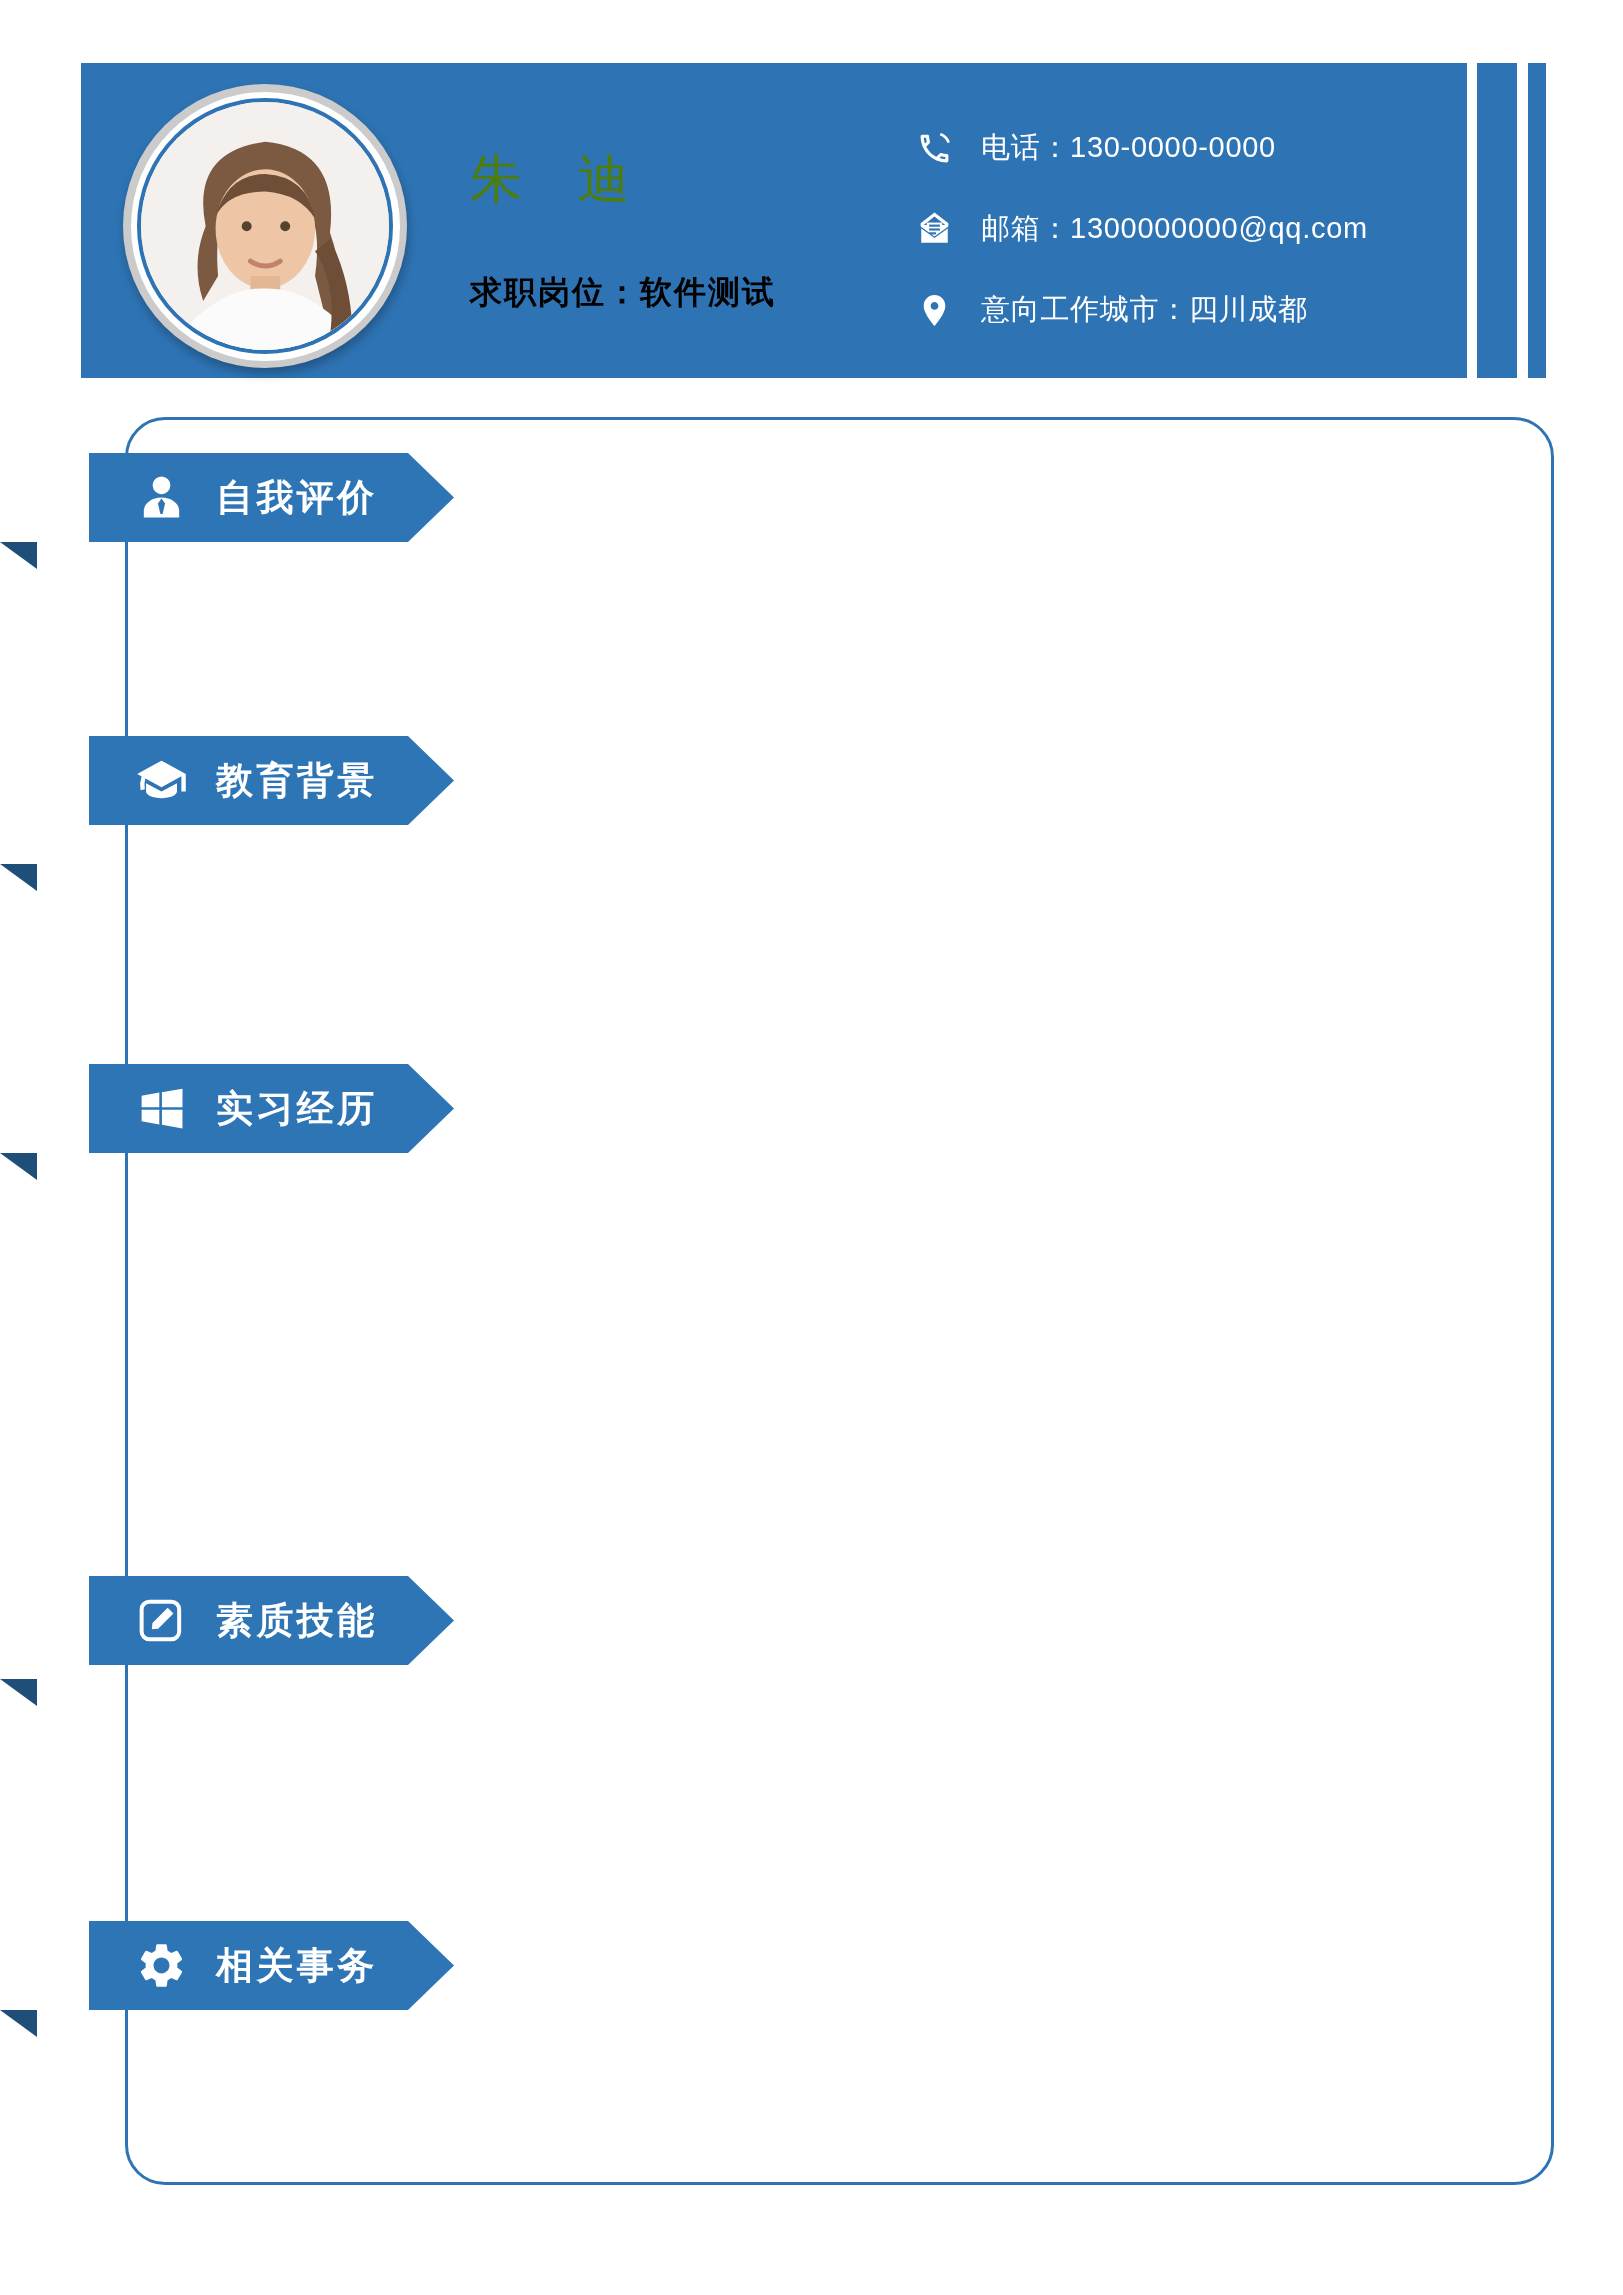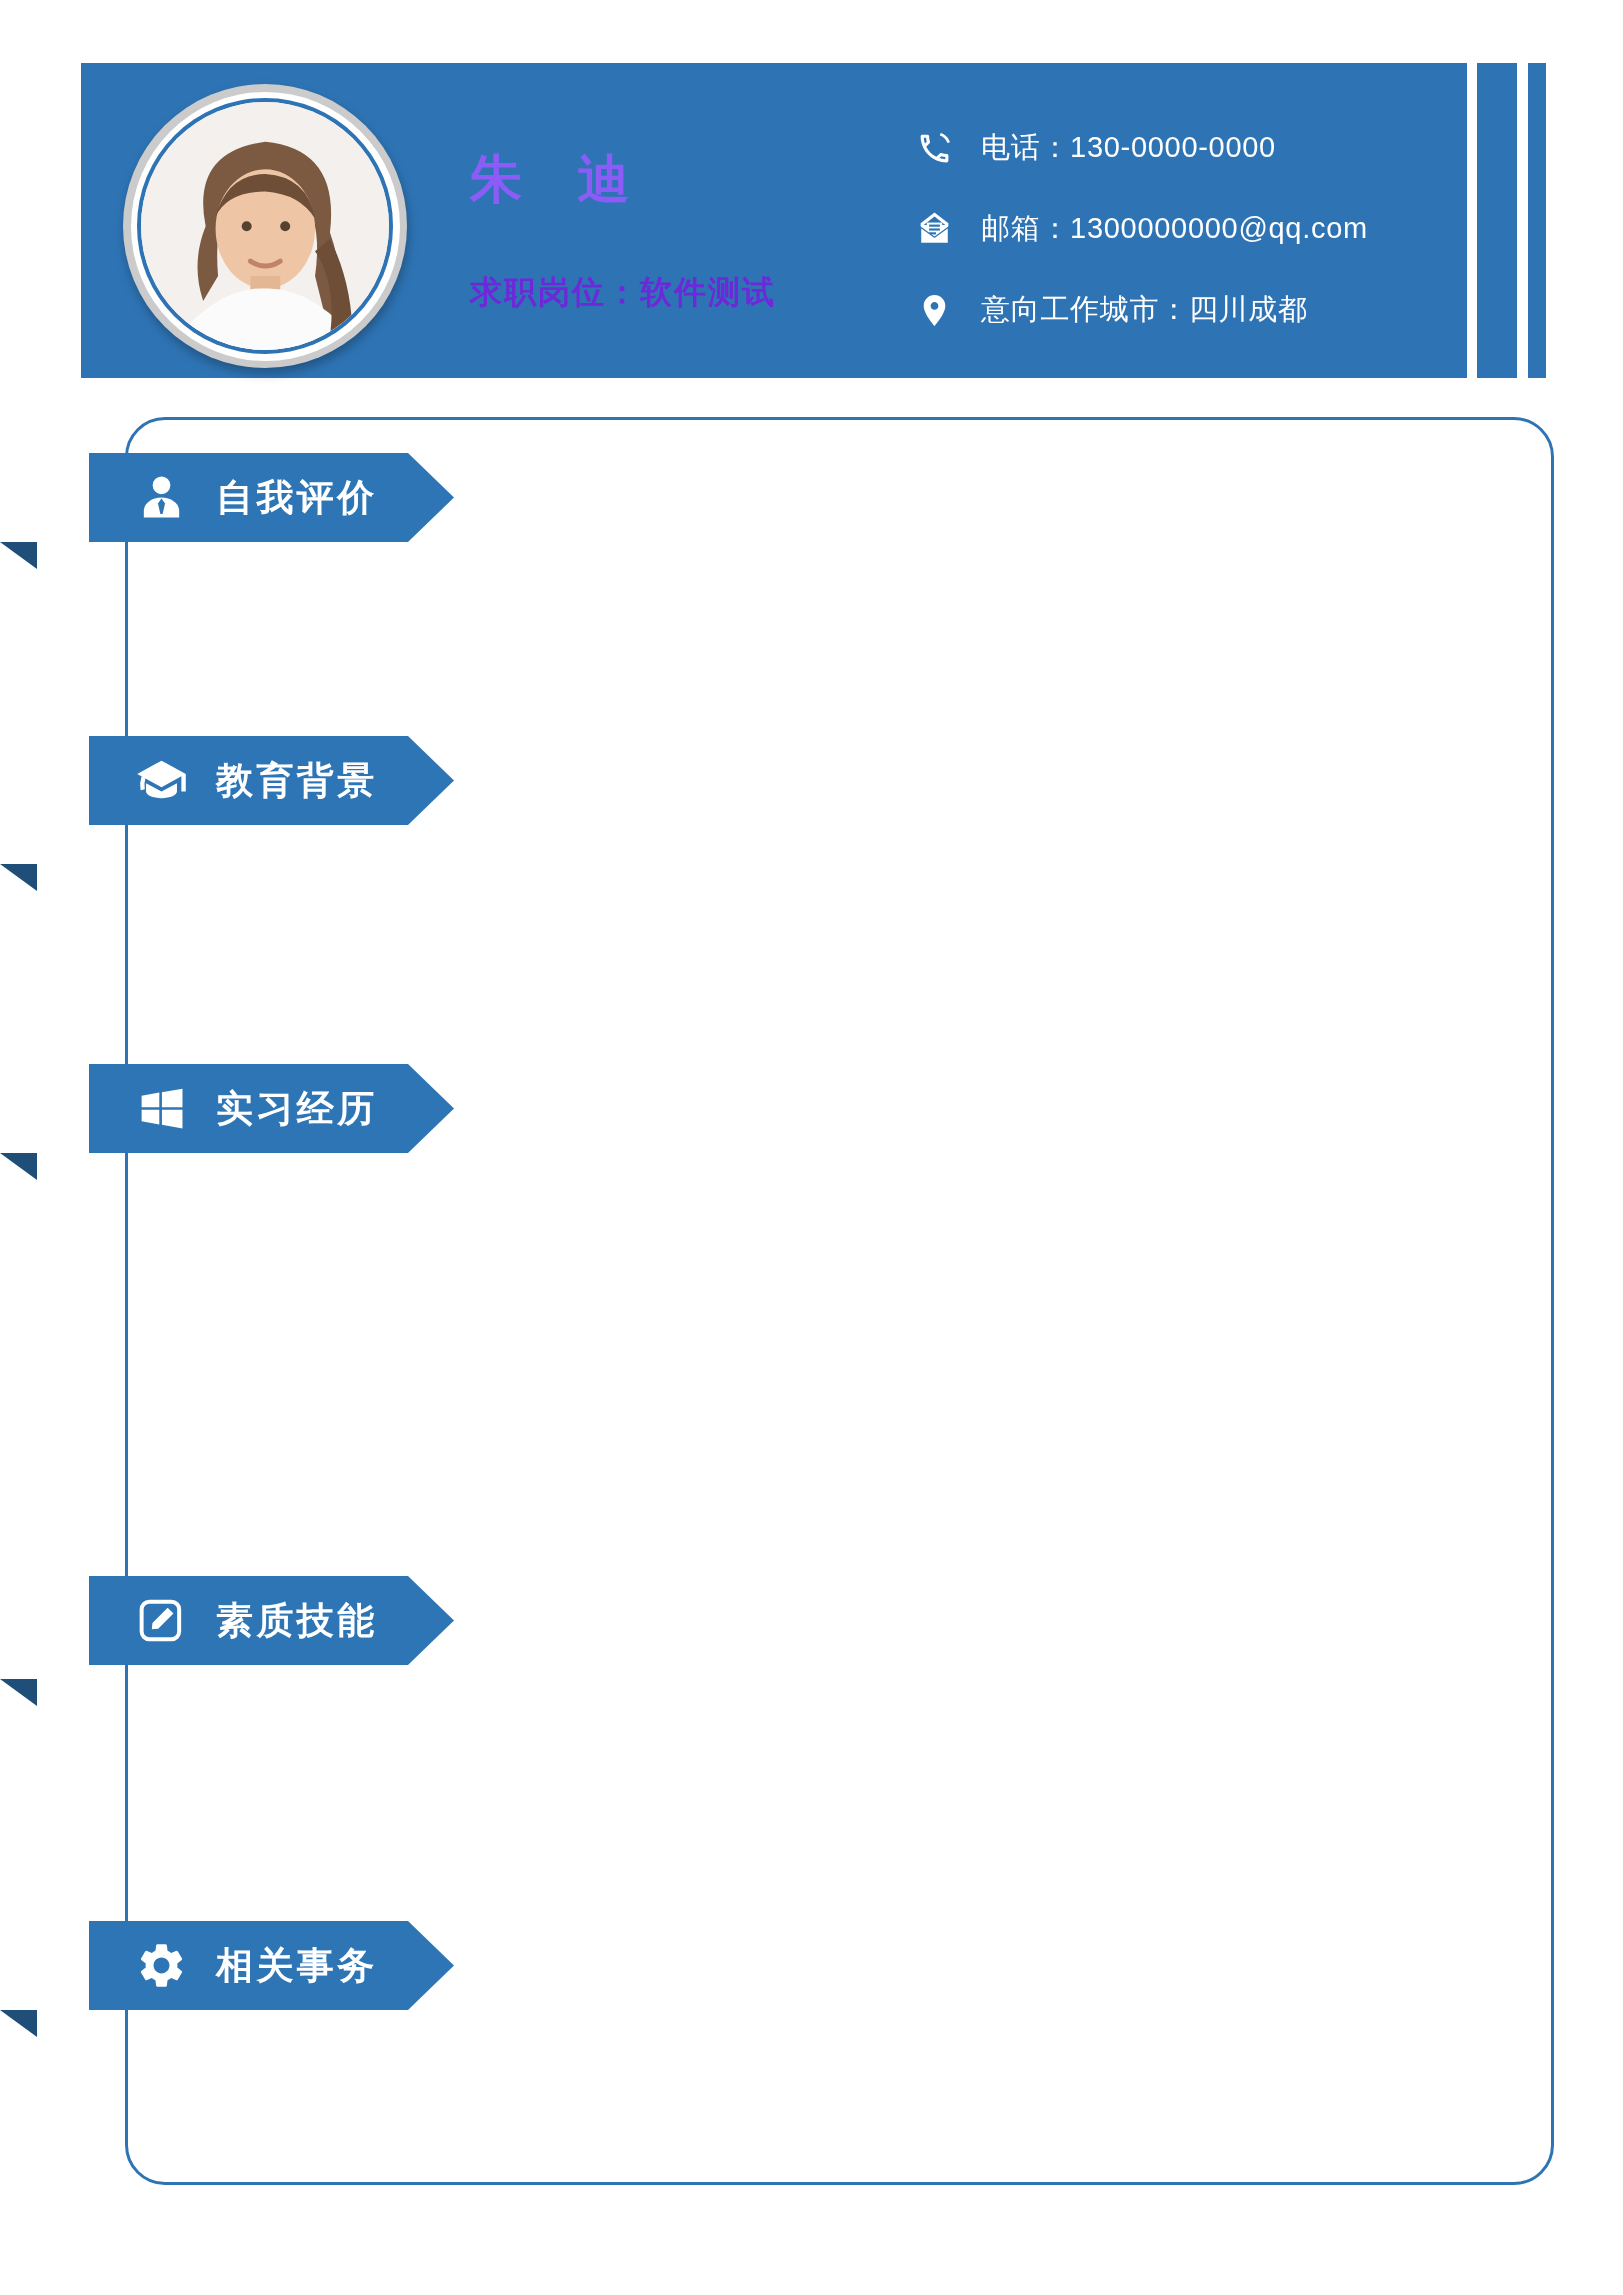--- a/index.html
+++ b/index.html
@@ -16,22 +16,22 @@
   .stripe1{left:1477px;width:40px;}
   .stripe2{left:1528px;width:17.7px;}
 
   .photo-ring{left:123px;top:84px;width:284px;height:284px;border-radius:50%;
     background:#cbcbcb;box-shadow:1.4px 5.5px 11px rgba(0,0,0,.28);z-index:3;}
   .photo-white{position:absolute;inset:7.5px;border-radius:50%;background:#ffffff;}
   .photo-blue{position:absolute;inset:14.3px;border-radius:50%;background:#2E74B5;}
   .photo-img{position:absolute;inset:17.7px;border-radius:50%;overflow:hidden;background:#f4f1ef;}
   .photo-img svg{width:100%;height:100%;display:block;}
 
-  .person-name{left:470px;top:145px;color:#8b5cf6;font-size:52px;font-weight:bold;letter-spacing:20.5px;z-index:3;}
-  .person-position{left:470px;top:271px;color:#6d28d9;font-size:32px;font-weight:bold;letter-spacing:2px;z-index:3;}
+  .person-name{left:470px;top:145px;color:#4d7c0f;font-size:52px;font-weight:normal;letter-spacing:20.5px;z-index:3;}
+  .person-position{left:470px;top:271px;color:#000000;font-size:32px;font-weight:bold;letter-spacing:2px;z-index:3;}
 
   .contacts{left:914px;top:128px;z-index:3;display:flex;flex-direction:column;row-gap:37px;}
   .contact-row{display:flex;align-items:flex-start;height:44px;}
   .contact-icon{width:40px;height:40px;flex:0 0 40px;margin-right:27px;display:flex;align-items:center;justify-content:center;}
   .contact-icon svg{width:37px;height:37px;fill:#ffffff;}
   .contact-text{color:#ffffff;font-size:29px;letter-spacing:0.7px;white-space:nowrap;}
 
   
   .content-box{left:125px;top:417px;width:1429px;height:1768px;background:#fff;
     border:3.4px solid #2E74B5;border-radius:40px;box-sizing:border-box;z-index:1;}

